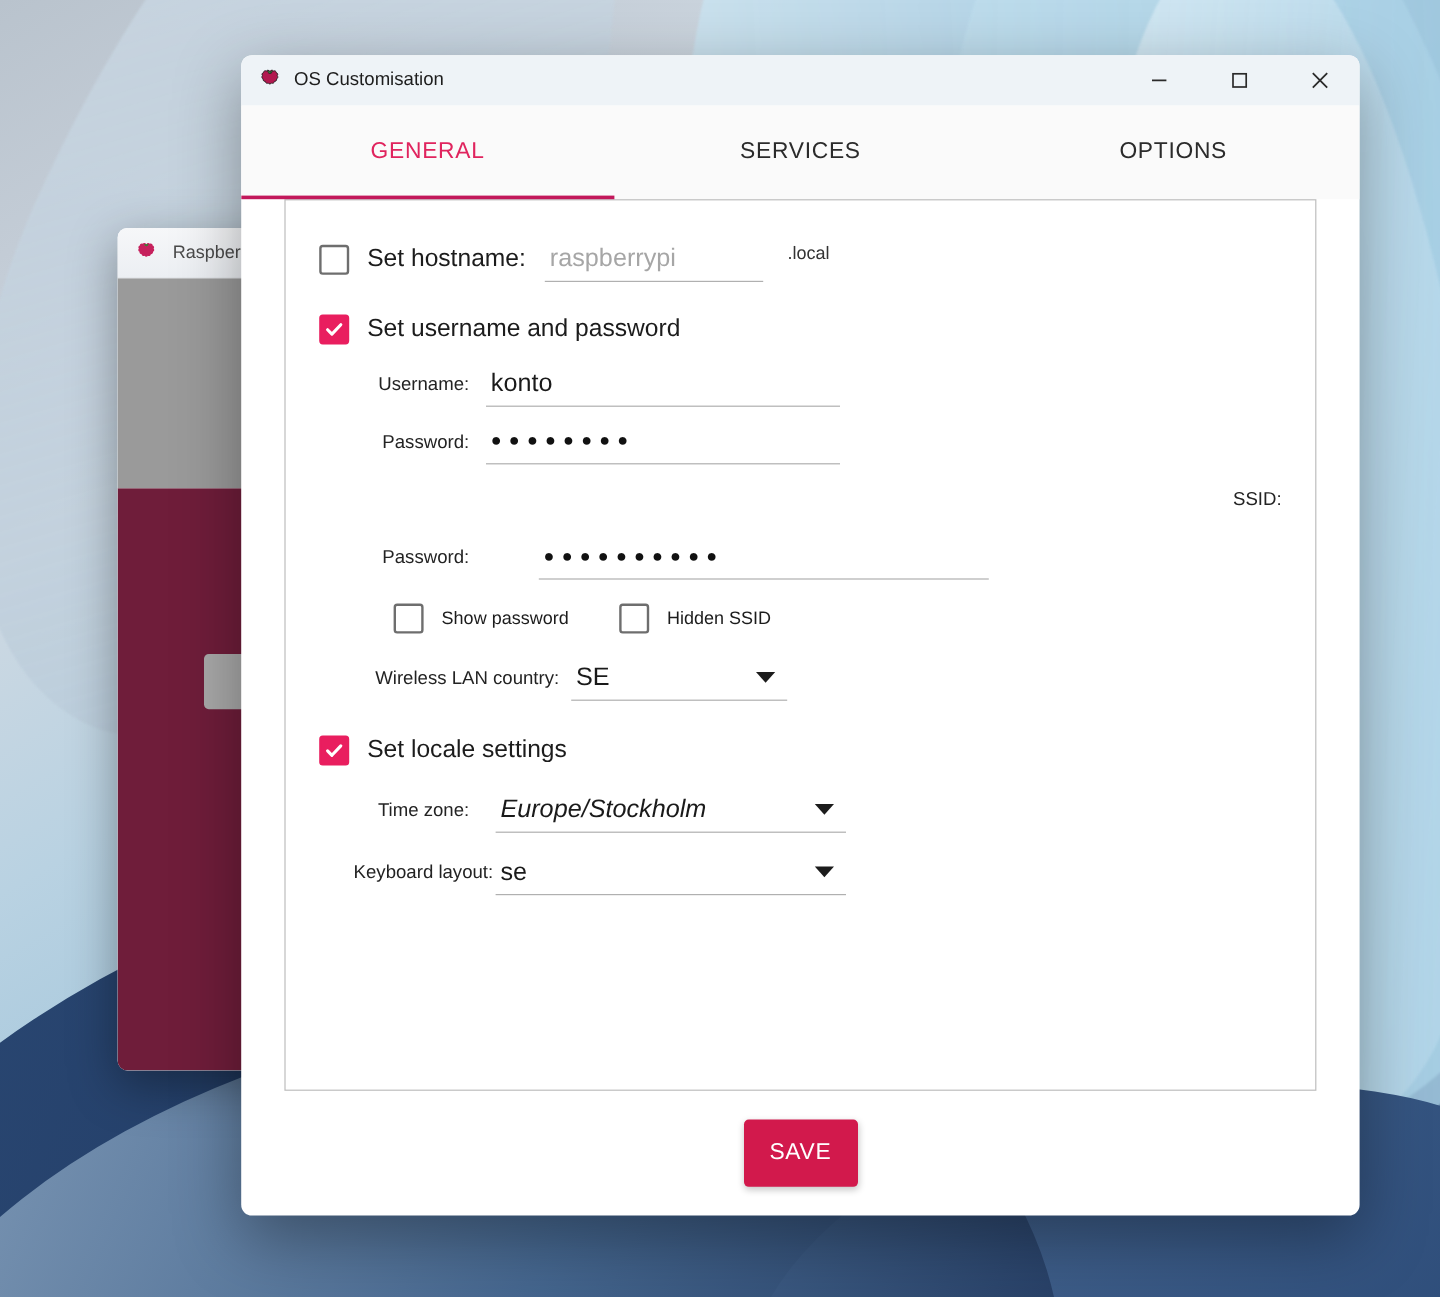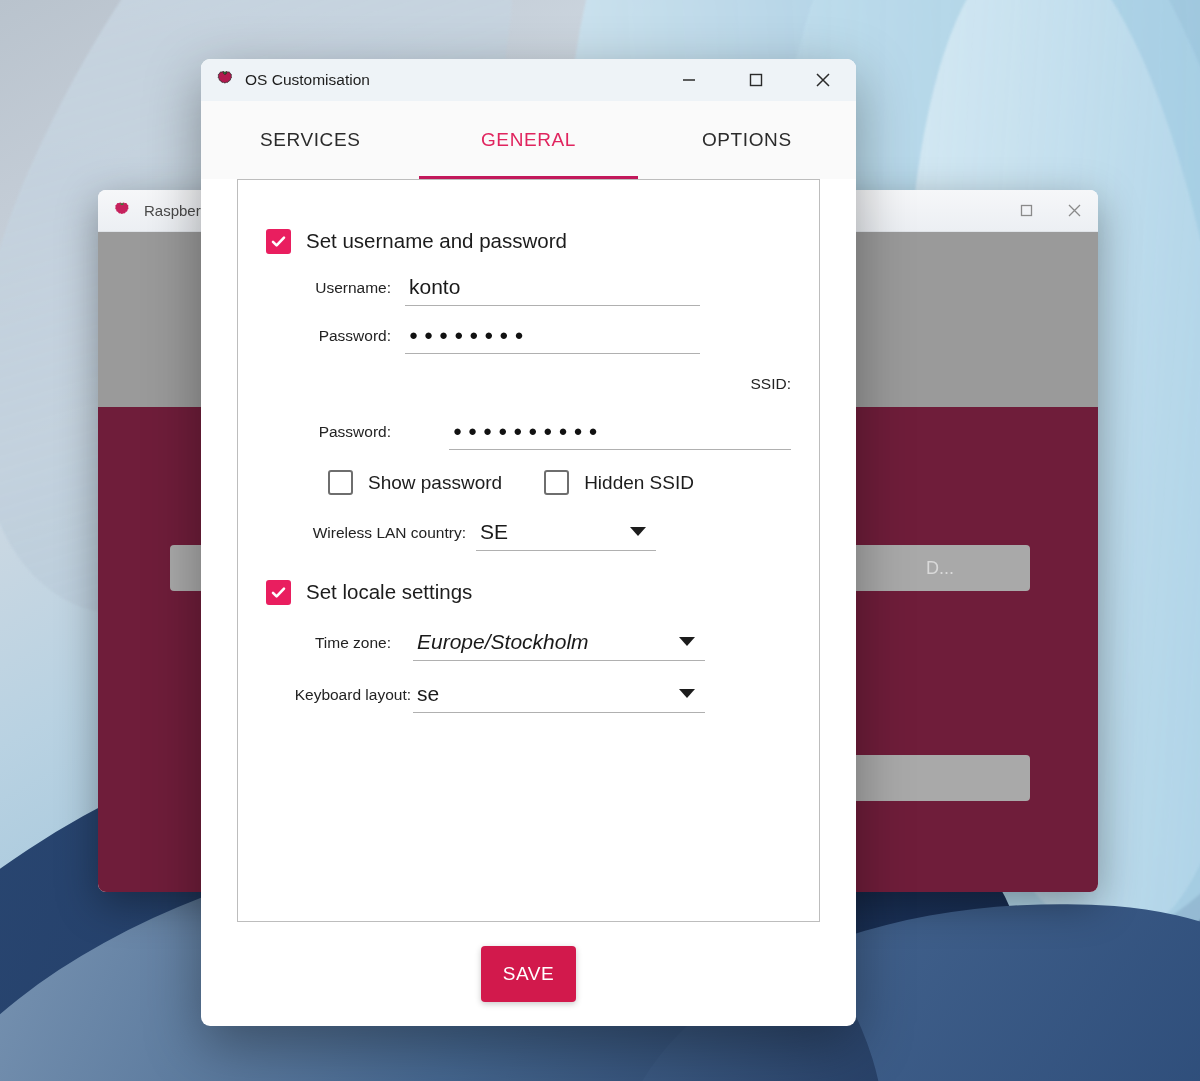--- a/index.html
+++ b/index.html
@@ -150,22 +150,22 @@
     border-radius: 4px;
     display: flex; align-items: center; justify-content: center;
     color: #d9d9d9;
     font-size: 18px;
     overflow: hidden;
   }
 
   
   #dialog {
     position: absolute;
-    left: 201px; top: 59px;
-    width: 655px; height: 967px;
+    left: 201px; top: 46px;
+    width: 932px; height: 967px;
     background: #ffffff;
     border-radius: 9px;
     box-shadow: 0 18px 55px rgba(0,0,0,.34);
     overflow: hidden;
     display: flex;
     flex-direction: column;
   }
 
   #dlg-titlebar {
     height: 42px;
@@ -308,21 +308,21 @@
     border-top: 9px solid #1c1c1c;
   }
 
   .inline-chk-row {
     display: flex;
     align-items: center;
     margin-top: 20px;
     padding-left: 62px;
   }
   .inline-chk { display: flex; align-items: center; }
-  .inline-chk .chk-label { font-size: 19px; }
+  .inline-chk .chk-label { font-size: 15px; }
   .inline-gap { width: 42px; }
 
   
   #footer {
     flex: 0 0 auto;
     height: 104px;
     display: flex;
     align-items: center;
     justify-content: center;
   }
@@ -418,34 +418,42 @@
         </div>
         <div class="winbtn">
           <svg width="20" height="20" viewBox="0 0 20 20">
             <path d="M4 4 L16 16 M16 4 L4 16" stroke="#2a2a2a" stroke-width="1.5" fill="none"></path>
           </svg>
         </div>
       </div>
     </div>
 
     <div id="tabbar">
+      <div class="tab active">
+        <span>GENERAL</span>
+      </div>
       <div class="tab">
         <span>SERVICES</span>
       </div>
-      <div class="tab active">
-        <span>GENERAL</span>
-      </div>
       <div class="tab">
         <span>OPTIONS</span>
       </div>
     </div>
 
     <div id="panel-wrap">
       <div id="panel">
 
+        <div class="chk-row">
+          <div class="chkbox off"></div>
+          <div class="chk-label">Set hostname:</div>
+          <div class="underline" style="width:182px; margin-left:16px;">
+            <span class="fld-value placeholder">raspberrypi</span>
+          </div>
+          <div class="suffix">.local</div>
+        </div>
 
         <div class="chk-row" style="margin-top:12px;">
           <div class="chkbox on">
             <svg width="17" height="17" viewBox="0 0 17 17">
               <path d="M3 8.8 L6.6 12.4 L14 4.6" stroke="#fff" stroke-width="2.6" fill="none" stroke-linecap="round" stroke-linejoin="round"></path>
             </svg>
           </div>
           <div class="chk-label">Set username and password</div>
         </div>
 

